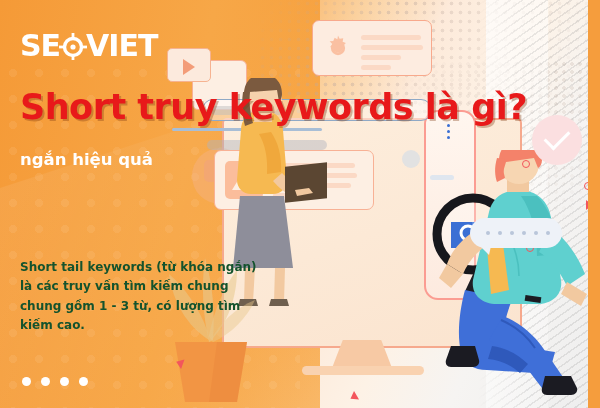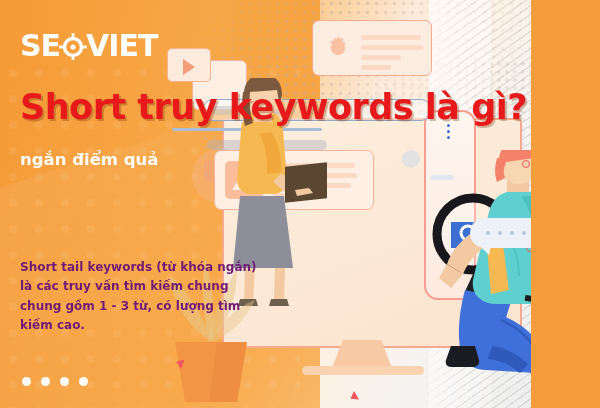--- a/index.html
+++ b/index.html
@@ -4,21 +4,21 @@
 <style>
   * { margin:0; padding:0; box-sizing:border-box; }
   html,body { width:600px; height:408px; overflow:hidden; }
   body {
     font-family:"Liberation Sans", sans-serif;
     background:#f59d3d;
   }
 
   #banner {
     position:relative;
-    width:531px; height:408px;
+    width:588px; height:408px;
     overflow:hidden;
     background:linear-gradient(118deg,#f7a94a 0%,#f79f41 28%,#f9a954 48%,#fbc versions 100%);
   }
 
   
   .bg-base{
     position:absolute; inset:0;
     background:linear-gradient(115deg,
        #f59c3a 0%, #f6a143 18%, #f8ab52 33%,
        #fbd2a0 47%, #fdeada 58%, #fdf2e6 70%,
@@ -105,21 +105,21 @@
     position:absolute; left:20px; top:148px;
     width:300px;
     font-size:16.5px; font-weight:bold;
     color:#ffffff; line-height:1.45;
     font-family:"DejaVu Sans", sans-serif;
   }
   .body-copy{
     position:absolute; left:20px; top:258px;
     width:250px;
     font-size:12px; font-weight:bold;
-    color:#701a75; line-height:1.62;
+    color:#14532d; line-height:1.62;
     font-family:"DejaVu Sans", sans-serif;
   }
   .dots-nav{
     position:absolute; left:22px; bottom:22px;
     display:flex; gap:10px;
   }
   .dots-nav i{
     display:block; width:9px; height:9px; border-radius:50%;
     background:#ffffff;
   }
@@ -414,21 +414,21 @@
         <rect x="0" y="13.6" width="7" height="2.8" fill="#ffffff"></rect>
         <rect x="21" y="13.6" width="7" height="2.8" fill="#ffffff"></rect>
       </svg>
     </span>
     <span class="logo-viet">VIET</span>
   </div>
 
   <div class="headline">Short truy keywords là gì?</div>
 
   <div class="subhead">
-    <div>ngắn điểm quả</div>
+    <div>ngắn hiệu quả</div>
   </div>
 
   <div class="body-copy">Short tail keywords (từ khóa ngắn) là các truy vấn tìm kiếm chung chung gồm 1 - 3 từ, có lượng tìm kiếm cao.</div>
 
   <div class="dots-nav">
     <i></i>
     <i></i>
     <i></i>
     <i></i>
   </div>

